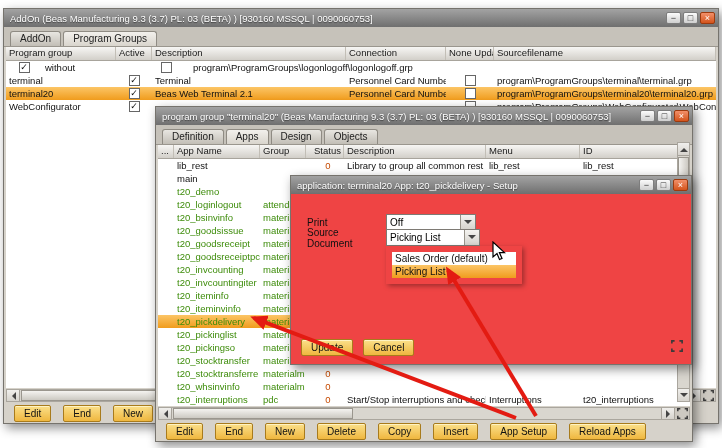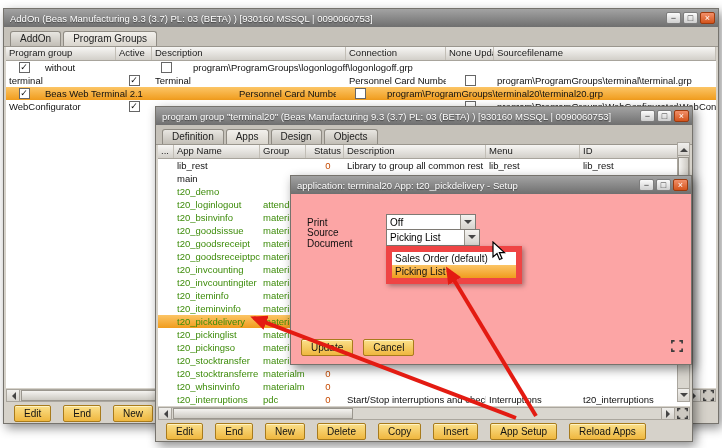--- a/index.html
+++ b/index.html
@@ -66,21 +66,21 @@
     border:1px solid #a87b1c;border-radius:2px;box-shadow:inset 0 1px 0 #fff3c2;color:#111;white-space:nowrap;
     font-family:"Liberation Sans",sans-serif;}
   .vscroll{position:absolute;right:2px;top:35px;width:13px;height:260px;background:#d9d6cf;border:1px solid #aaa69e;
     display:flex;flex-direction:column;box-sizing:border-box;z-index:2;}
   .vbtn{height:12px;background:linear-gradient(#f0efec,#d6d3cd);border-bottom:1px solid #a6a29a;
     display:flex;align-items:center;justify-content:center;}
   .vbtn.dn{border-bottom:none;border-top:1px solid #a6a29a;}
   .vtrack{flex:1;position:relative;}
   .vthumb{position:absolute;left:0;right:0;top:1px;height:58px;background:linear-gradient(90deg,#f4f3f0,#ccc9c2);border:1px solid #9a968e;box-sizing:border-box;}
   
-  .setup-body{position:relative;height:170px;background:#fca5a5;}
+  .setup-body{position:relative;height:170px;background:#ef4444;}
   .form-row{position:absolute;left:16px;right:16px;display:flex;align-items:center;height:15px;}
   .flabel{font-size:10px;color:#111;width:79px;flex:0 0 79px;}
   .combo{display:flex;height:15px;background:#fff;border:1px solid #7e7a74;align-items:center;box-sizing:content-box;}
   .combo-val{flex:1;font-size:10px;padding-left:3px;white-space:nowrap;overflow:hidden;}
   .combo-btn{width:14px;align-self:stretch;background:linear-gradient(#f4f3f0,#d4d1cb);border-left:1px solid #979289;
     display:flex;align-items:center;justify-content:center;}
   .droplist{position:absolute;left:95px;top:52px;width:124px;background:#fff;border:6px solid #ef4444;
     box-shadow:2px 2px 5px rgba(0,0,0,.35);z-index:5;}
   .dropitem{height:13px;line-height:13px;font-size:10px;padding-left:3px;color:#111;white-space:nowrap;overflow:hidden;}
   .dropitem.selected{background:linear-gradient(#fcc566,#f09c1d);}
@@ -132,20 +132,21 @@
             <span class="checkbox checked">✓</span>
           </div>
           <div class="tcell c-desc">Terminal</div>
           <div class="tcell c-conn">Personnel Card Number</div>
           <div class="tcell c-noupd">
             <span class="checkbox"></span>
           </div>
           <div class="tcell c-src">program\ProgramGroups\terminal\terminal.grp</div>
         </div>
         <div class="trow selected">
+          <div class="tcell c-pg">terminal20</div>
           <div class="tcell c-active">
             <span class="checkbox checked">✓</span>
           </div>
           <div class="tcell c-desc">Beas Web Terminal 2.1</div>
           <div class="tcell c-conn">Personnel Card Number</div>
           <div class="tcell c-noupd">
             <span class="checkbox"></span>
           </div>
           <div class="tcell c-src">program\ProgramGroups\terminal20\terminal20.grp</div>
         </div>

